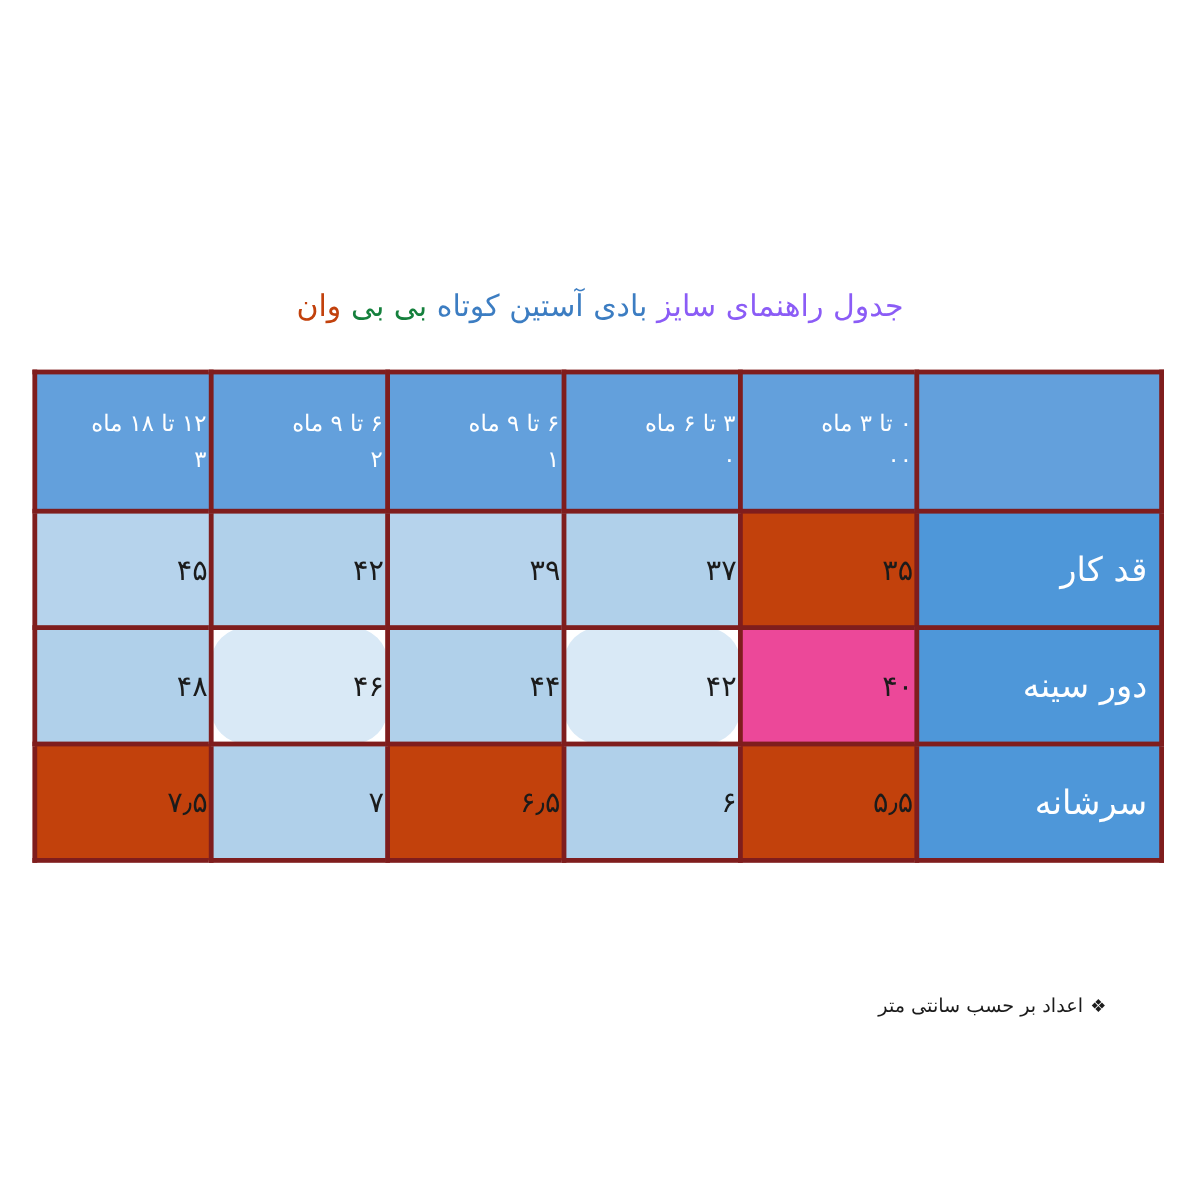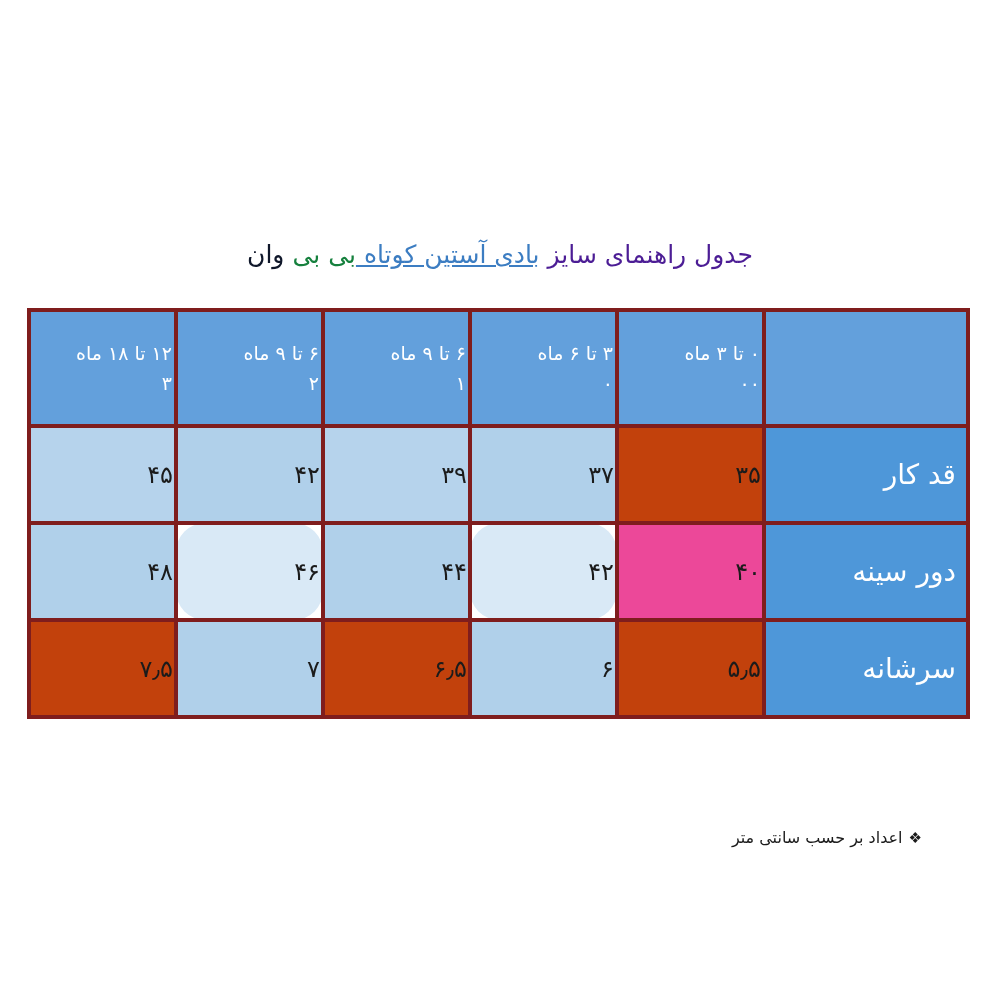--- a/index.html
+++ b/index.html
@@ -31,24 +31,24 @@
     text-align: center;
     direction: rtl;
   }
   .title {
     display: inline-block;
     font-size: 25px;
     line-height: 34px;
     white-space: nowrap;
     font-weight: 400;
   }
-  .title .t-black { color: #4c1d95; }
-  .title .t-blue  { color: #3c7dc2; text-decoration: underline; }
+  .title .t-black { color: #8b5cf6; }
+  .title .t-blue  { color: #3c7dc2; }
   .title .t-green { color: #15803d; }
-  .title .t-orange{ color: #0f172a; text-align: center; }
+  .title .t-orange{ color: #c2410c; text-align: center; }
 
   
   .table-wrap {
     position: absolute;
     top: 308px;
     left: 30px;
     width: 940px;
   }
   table.sizes {
     border-collapse: collapse;

